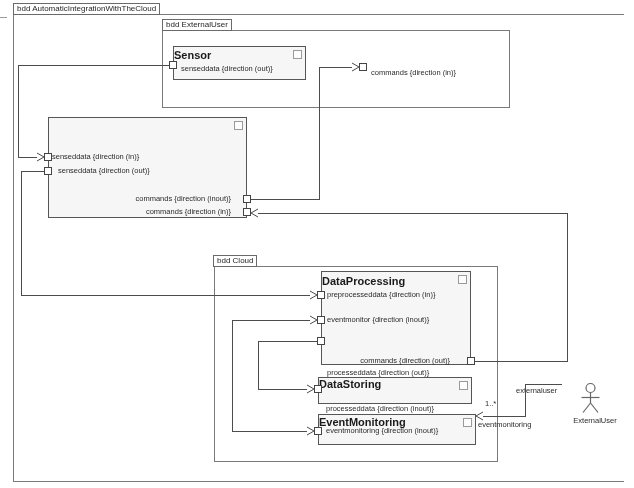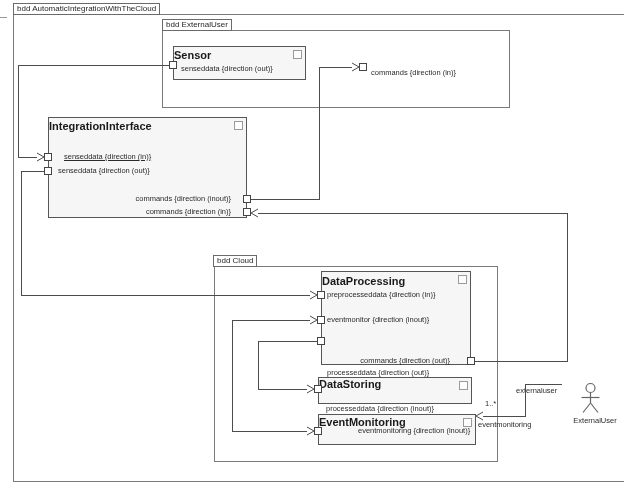--- a/index.html
+++ b/index.html
@@ -78,24 +78,23 @@
     <div class="block-title" style="top:4px;">Sensor</div>
     <div class="type-icon"></div>
   </div>
   <div class="plabel" style="left:181px;top:64px;">senseddata {direction (out)}</div>
   <div class="port" style="left:169px;top:61px;"></div>
 
   <div class="plabel" style="left:371px;top:68px;">commands {direction (in)}</div>
   <div class="port" style="left:359px;top:63px;"></div>
 
   <div class="block" style="left:48px;top:117px;width:199px;height:101px;">
-    <div class="block-title" style="top:4px;">IntegrationInterface</div>
     <div class="type-icon"></div>
   </div>
-  <div class="plabel" style="left:64px;top:152px;text-decoration:underline;">senseddata {direction (in)}</div>
+  <div class="plabel" style="left:52px;top:152px;">senseddata {direction (in)}</div>
   <div class="plabel" style="left:58px;top:166px;">senseddata {direction (out)}</div>
   <div class="plabel" style="right:393px;top:194px;">commands {direction (inout)}</div>
   <div class="plabel" style="right:393px;top:207px;">commands {direction (in)}</div>
   <div class="port" style="left:44px;top:153px;"></div>
   <div class="port" style="left:44px;top:167px;"></div>
   <div class="port" style="left:243px;top:195px;"></div>
   <div class="port" style="left:243px;top:208px;"></div>
 
   <div class="block" style="left:321px;top:271px;width:150px;height:94px;">
     <div class="block-title" style="top:5px;">DataProcessing</div>
@@ -114,21 +113,21 @@
     <div class="block-title" style="top:2px;">DataStoring</div>
     <div class="type-icon"></div>
   </div>
   <div class="plabel" style="left:326px;top:404px;">processeddata {direction (inout)}</div>
   <div class="port" style="left:314px;top:385px;"></div>
 
   <div class="block" style="left:318px;top:414px;width:158px;height:31px;">
     <div class="block-title" style="top:3px;">EventMonitoring</div>
     <div class="type-icon"></div>
   </div>
-  <div class="plabel" style="left:326px;top:426px;margin-left:32px;">eventmonitoring {direction (inout)}</div>
+  <div class="plabel" style="left:326px;top:426px;">eventmonitoring {direction (inout)}</div>
   <div class="port" style="left:314px;top:427px;"></div>
 
   <div class="wlabel" style="left:516px;top:386px;">externaluser</div>
   <div class="wlabel" style="left:485px;top:399px;">1..*</div>
   <div class="wlabel" style="left:478px;top:420px;">eventmonitoring</div>
 
   <svg width="28" height="36" viewBox="0 0 28 36" style="position:absolute;left:577px;top:380px;z-index:4;">
     <g stroke="#666666" stroke-width="1.2" fill="none">
       <circle cx="13.5" cy="8" r="4.5"></circle>
       <line x1="13.5" y1="12.5" x2="13.5" y2="23"></line>

